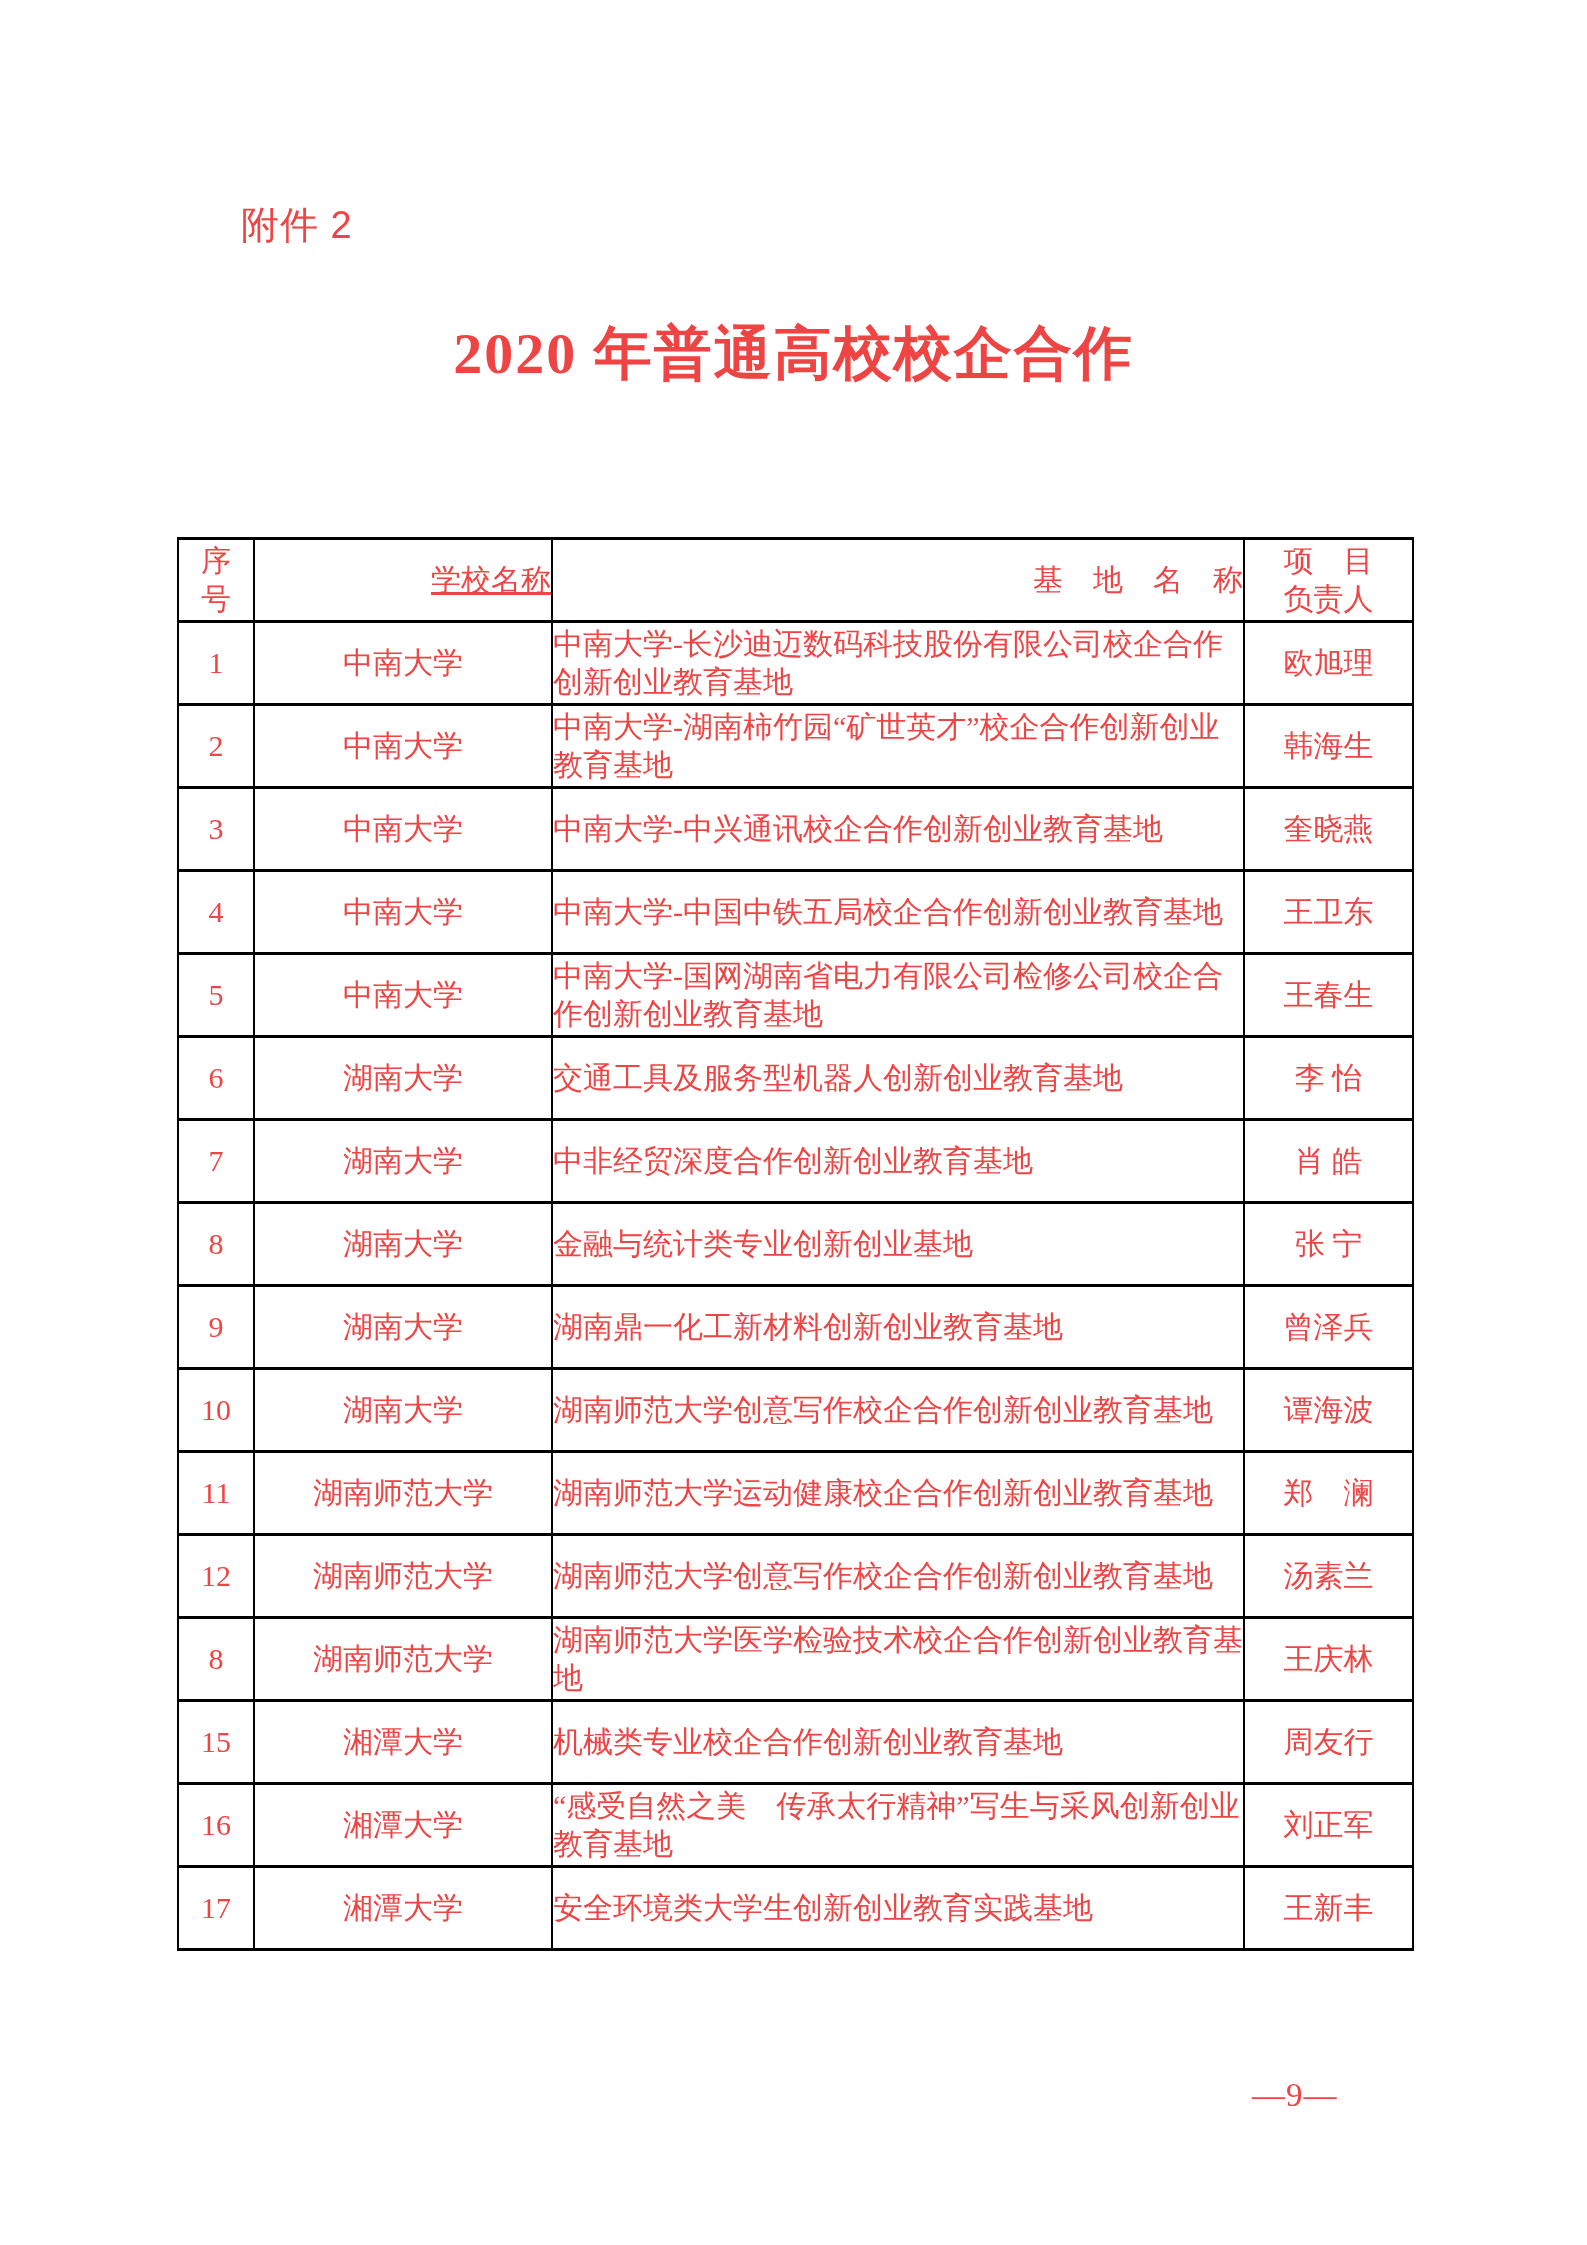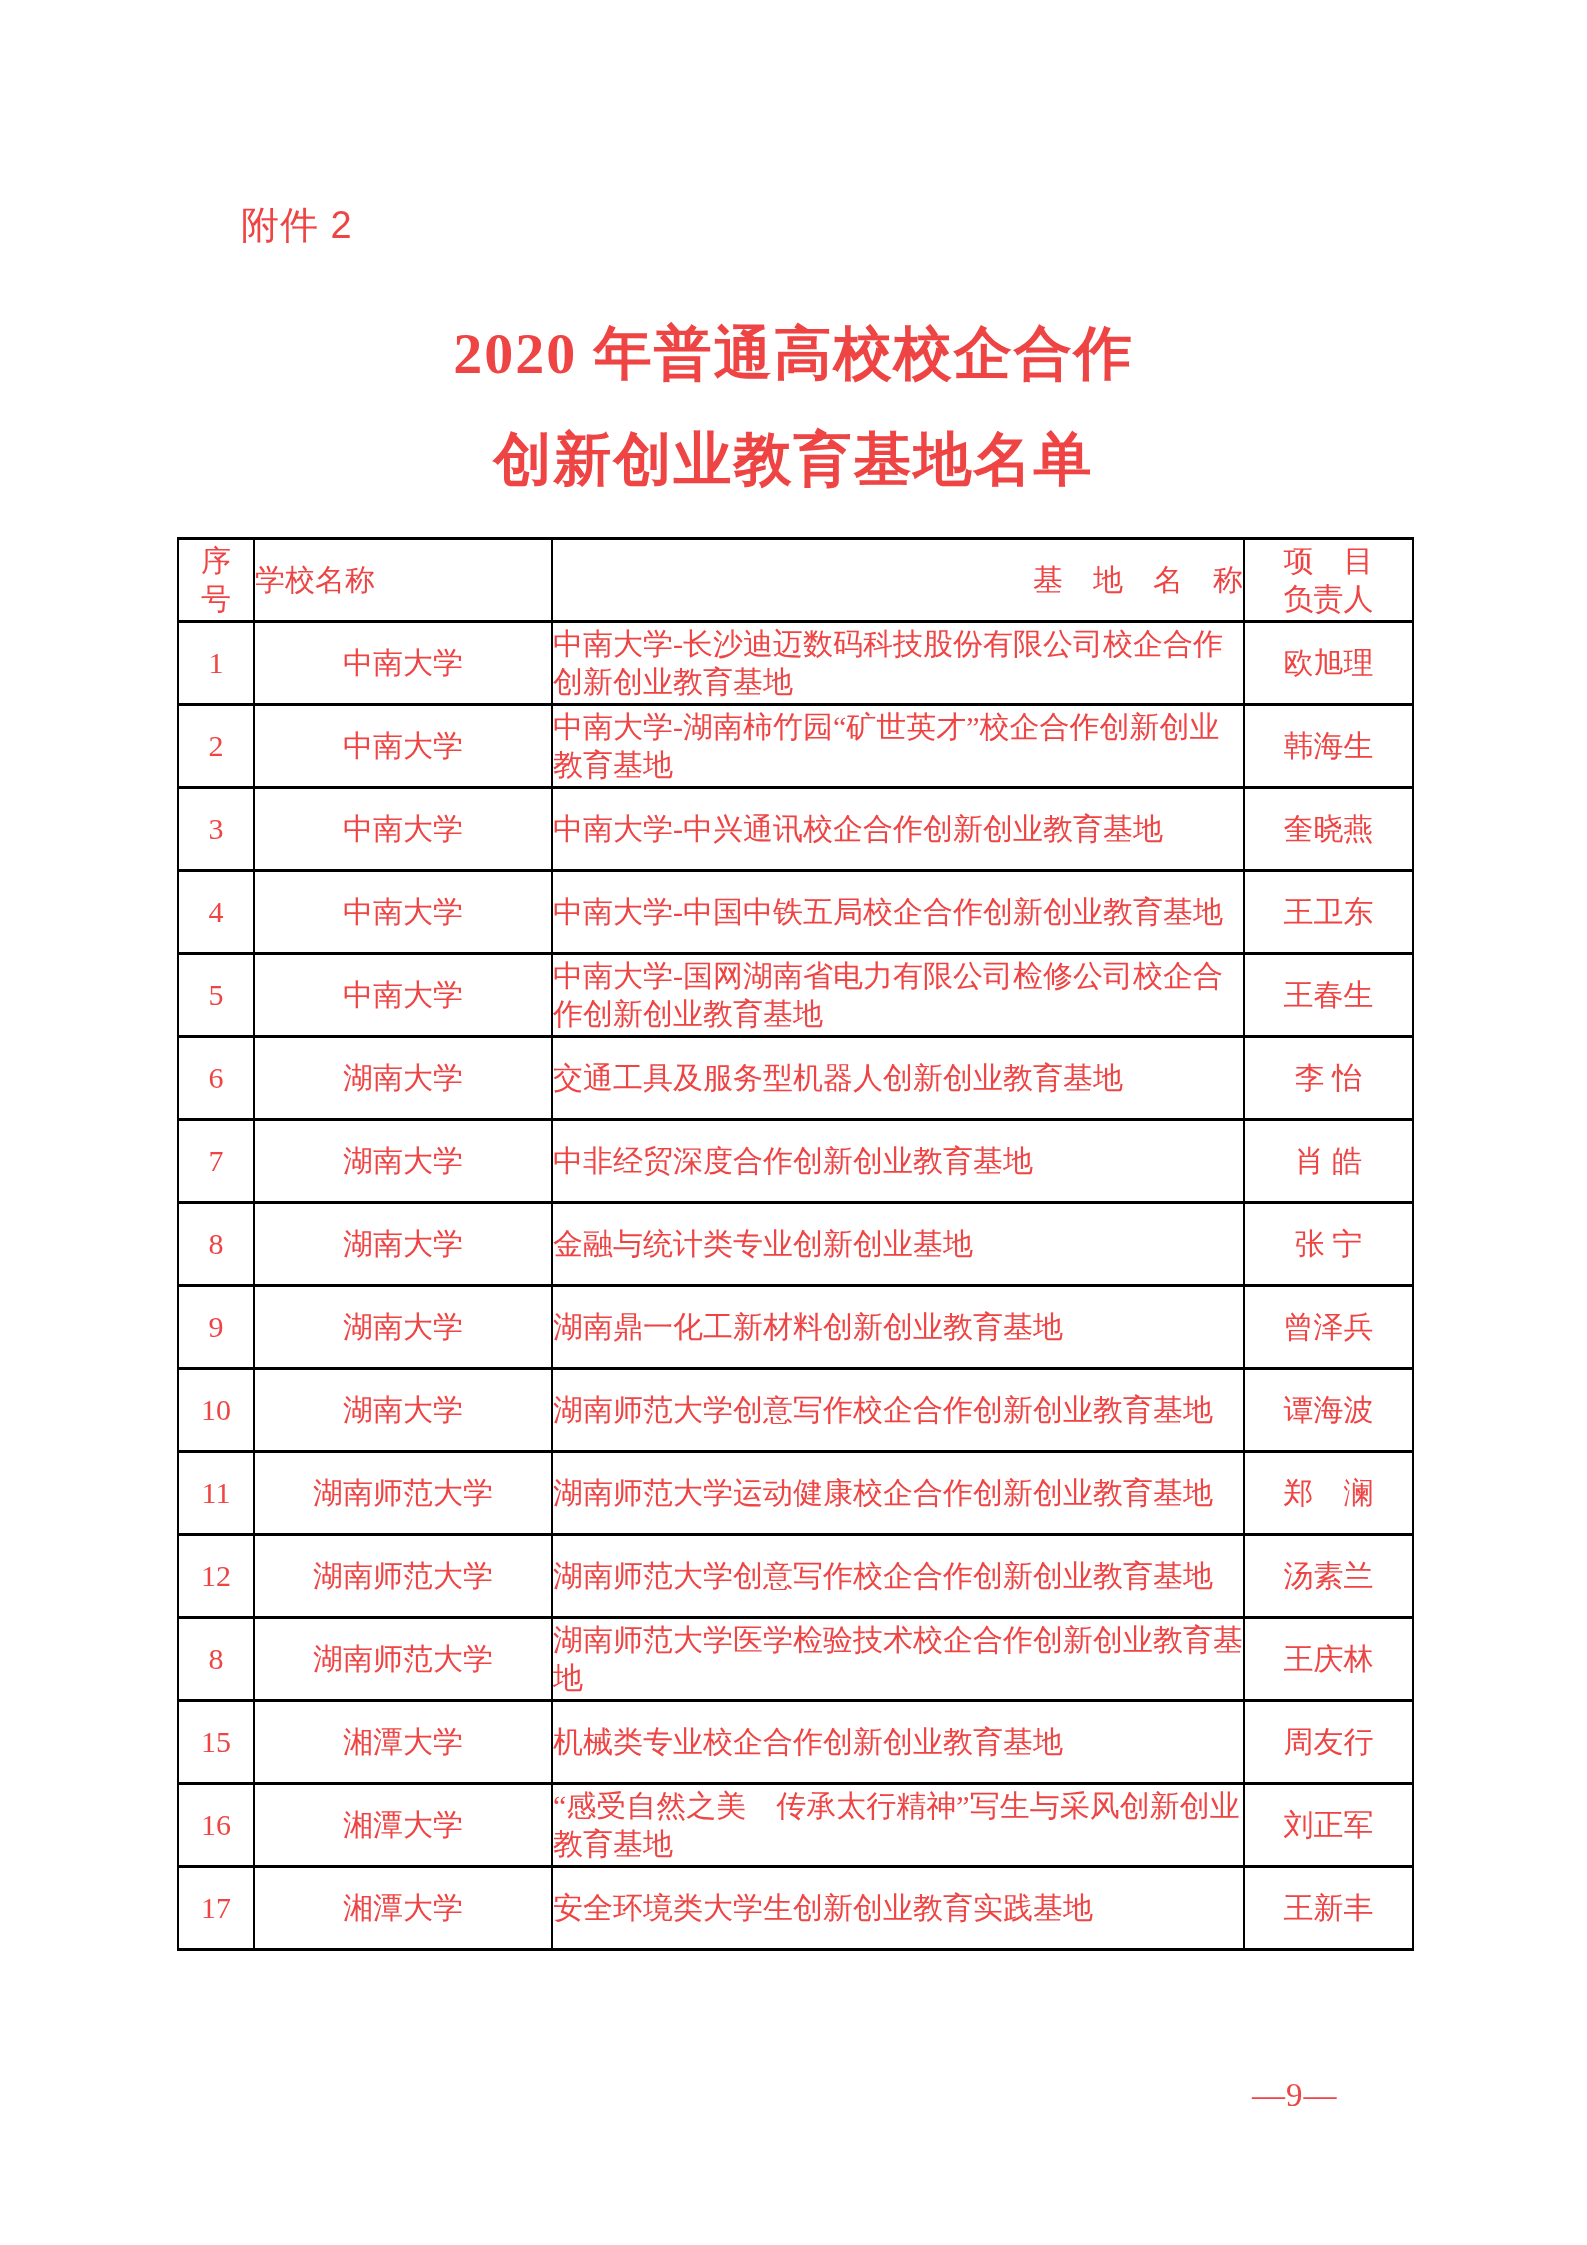--- a/index.html
+++ b/index.html
@@ -74,37 +74,36 @@
 </style>
 </head>
 <body>
 
 <div class="page">
 
   <div class="attachment">附件 2</div>
 
   <div class="title">
     <div>2020 年普通高校校企合作</div>
-    <div>创新创业教育基地名单</div>
   </div>
 
   <table class="doc-table">
     <colgroup>
       <col style="width:76px">
       <col style="width:298px">
       <col style="width:692px">
       <col style="width:169px">
     </colgroup>
     <thead>
       <tr>
         <th class="col-no hdr-stack">
           <div>序</div>
           <div>号</div>
         </th>
-        <th class="col-school" style="text-align:left; padding-left:0;">学校名称</th>
+        <th class="col-school" style="text-align:right; padding-left:8px;text-decoration:underline;">学校名称</th>
         <th class="col-base">基　地　名　称</th>
         <th class="col-leader hdr-stack">
           <div>项　目</div>
           <div>负责人</div>
         </th>
       </tr>
     </thead>
     <tbody id="table-body">
         <tr>
     <td class="col-no">1</td>

